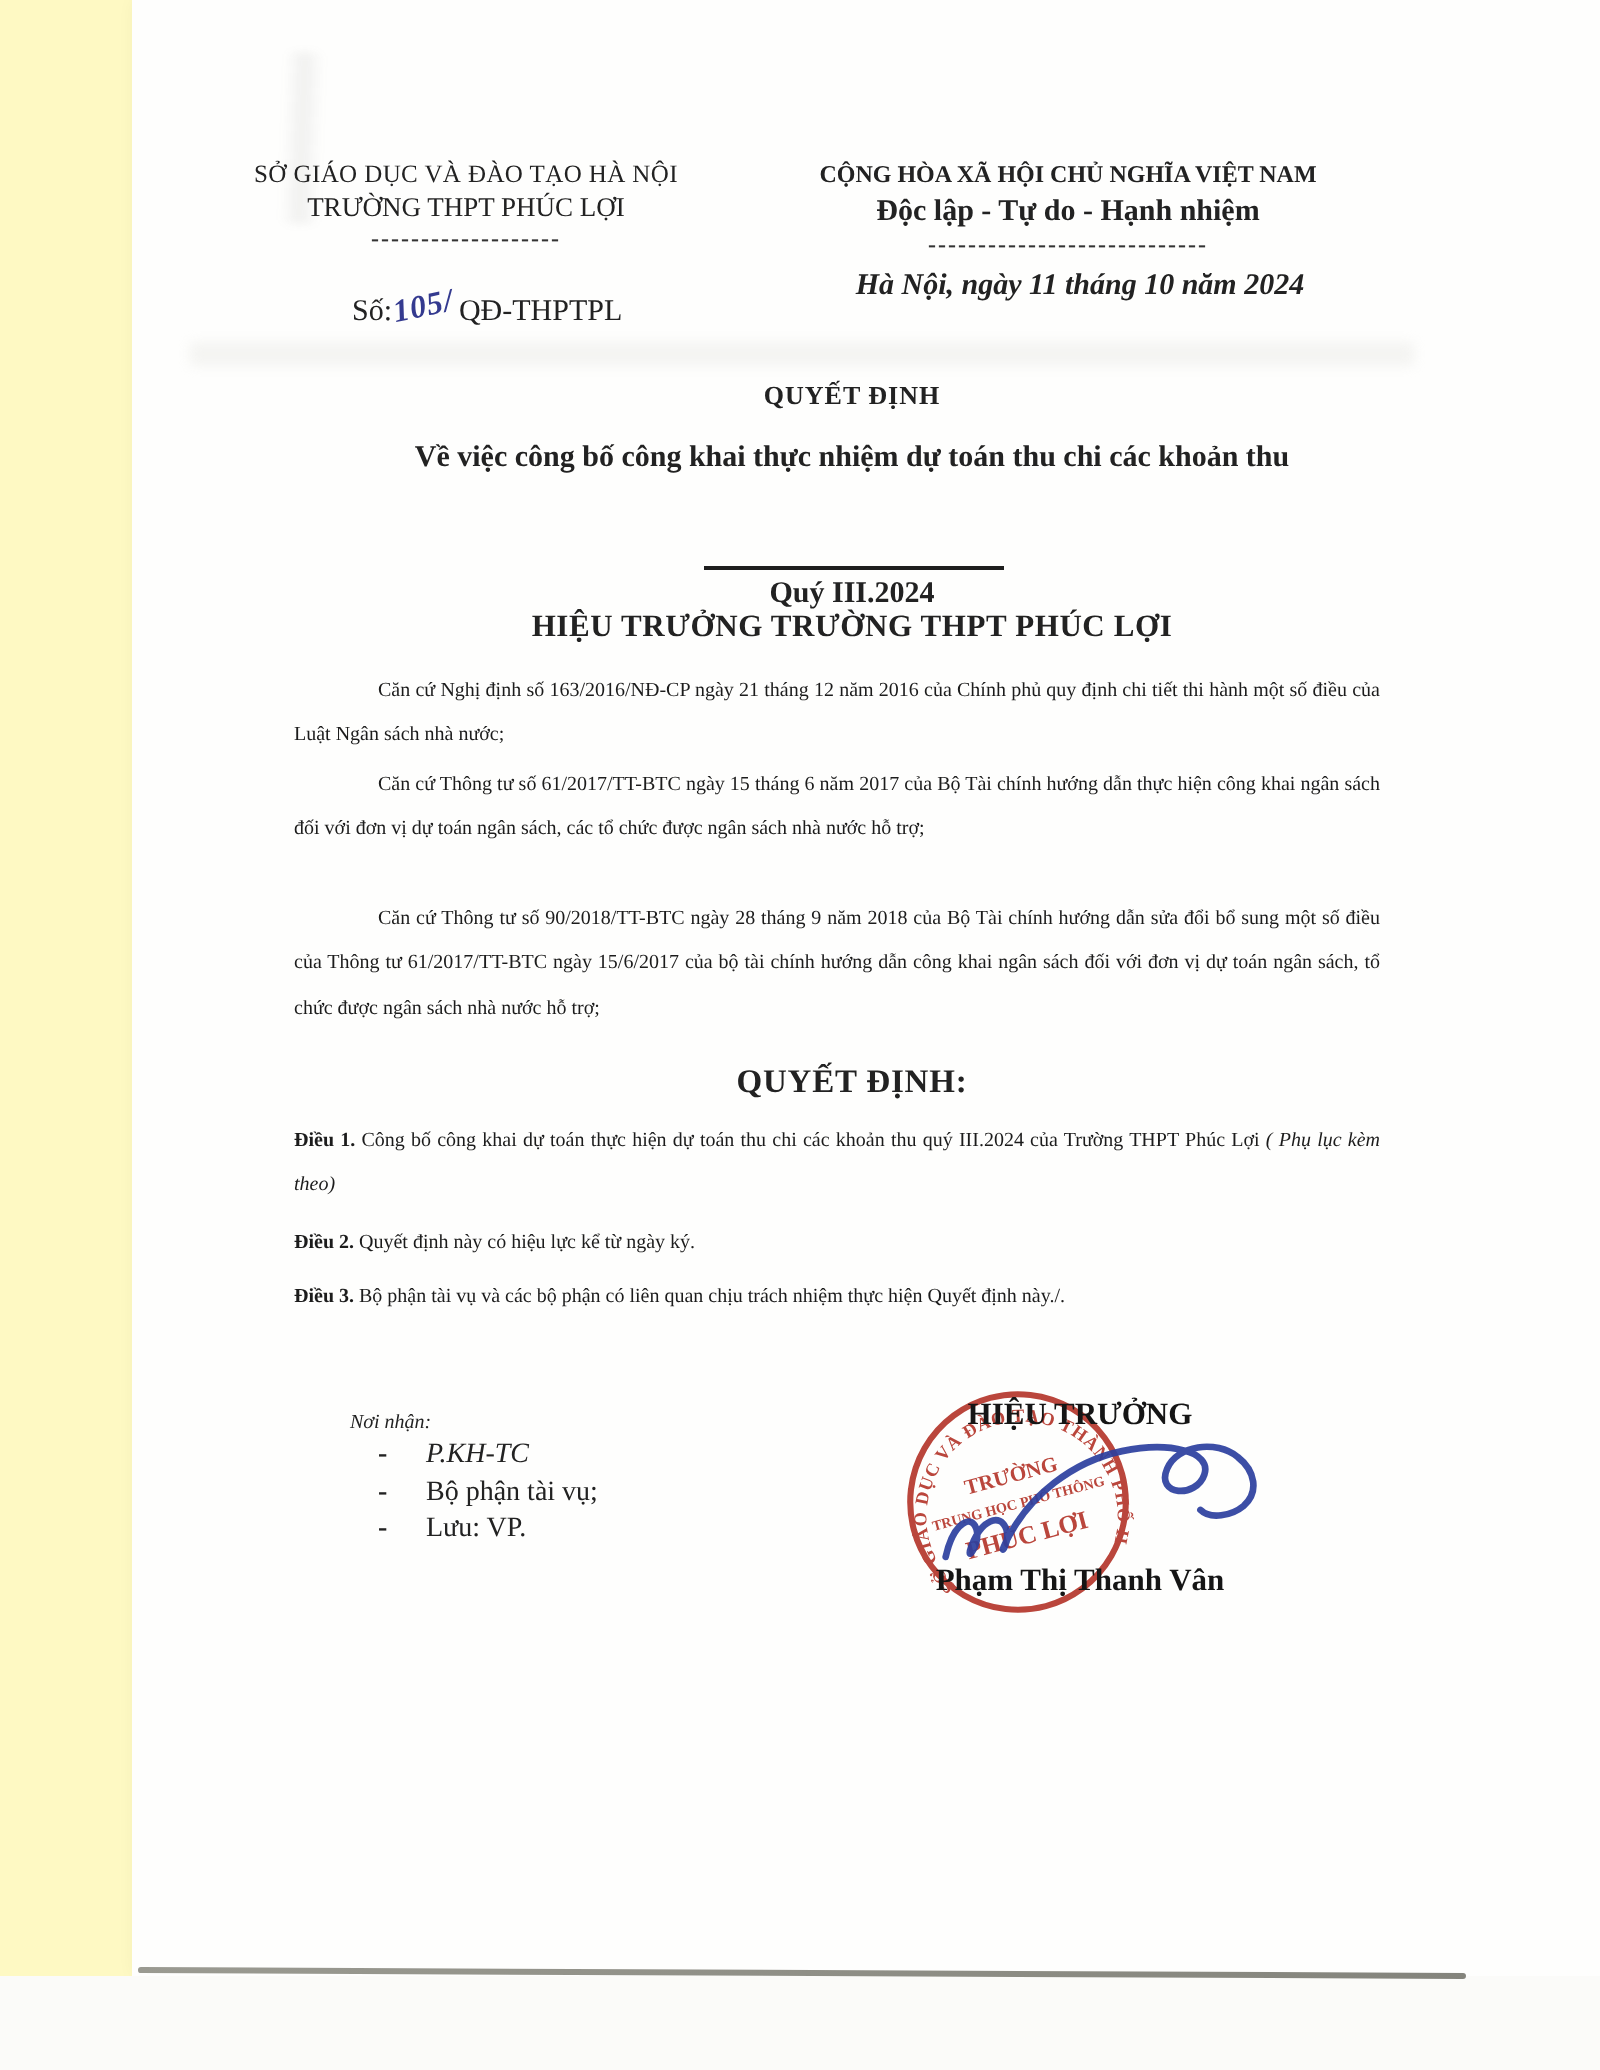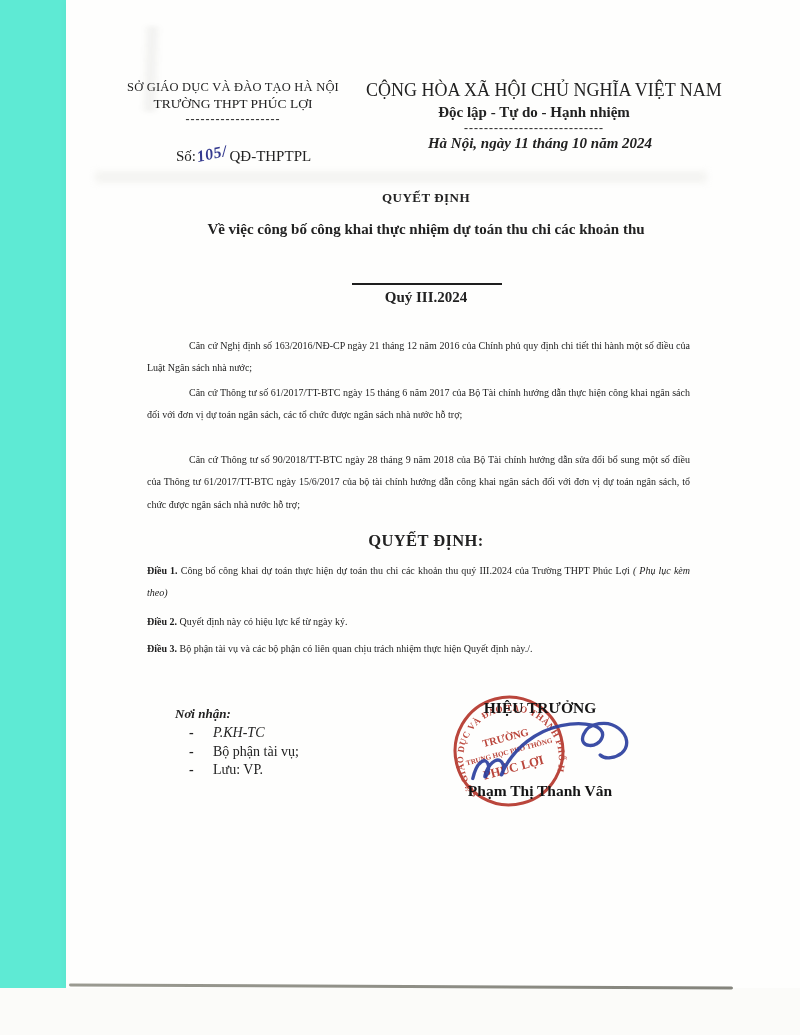--- a/index.html
+++ b/index.html
@@ -1,56 +1,56 @@
 <!DOCTYPE html>
 <html style="--stamp-red: #b5372c; --sig-blue: #2b3f9e; --ink-blue: #343a8f;"><head>
 <meta charset="utf-8">
 <style>
   html,body{margin:0;padding:0;}
   .canvas{
     position:relative;width:800px;height:1035px;overflow:hidden;
-    background:#5eead4;
+    background:#fef9c3;
     font-family:"Liberation Serif","DejaVu Serif",serif;
     color:#222;
   }
   .paper{position:absolute;left:66px;top:0;width:734px;height:988px;background:#fefefd;box-shadow:0 0 8px rgba(0,0,0,.04);}
   .paper-edge{position:absolute;left:69px;top:985px;width:664px;height:3px;border-radius:2px;
     background:linear-gradient(to right,#9a9a91,#84847c);transform:rotate(.25deg);}
   .below-edge{position:absolute;left:0;top:988px;width:800px;height:47px;background:#fbfbf9;}
   .crease{position:absolute;left:141px;top:26px;width:20px;height:86px;opacity:.55;filter:blur(2px);
     background:linear-gradient(to right,rgba(0,0,0,0),rgba(120,120,115,.18),rgba(0,0,0,0));transform:rotate(2deg);}
   .smudge{position:absolute;left:95px;top:171px;width:612px;height:12px;background:#e9e9e5;opacity:.45;filter:blur(3px);}
   .abs{position:absolute;}
   .c{text-align:center;}
   .b{font-weight:bold;}
   .i{font-style:italic;}
   .hdr-left{left:124px;top:80px;width:218px;}
   .hdr-left .l1{font-size:12.5px;letter-spacing:.2px;white-space:nowrap;}
   .hdr-left .l2{font-size:13.5px;font-weight:normal;margin-top:1px;}
   .divider{font-weight:bold;font-size:12px;line-height:9px;letter-spacing:1px;margin-top:3px;color:#333;}
   .hdr-right{left:366px;top:80px;width:336px;}
-  .hdr-right .l1{font-size:18px;font-weight:normal;white-space:nowrap;}
+  .hdr-right .l1{font-size:12px;font-weight:bold;white-space:nowrap;}
   .hdr-right .l2{font-size:15px;font-weight:bold;margin-top:3px;}
   .so-line{left:176px;top:147px;font-size:15px;white-space:nowrap;}
   .handnum{display:inline-block;color:var(--ink-blue,#343a8f);font-style:italic;font-weight:bold;
     font-size:16px;transform:rotate(-12deg) translateY(-2px);letter-spacing:.5px;margin:0 2px 0 1px;}
   .date-line{left:408px;top:135px;width:264px;font-size:15px;font-weight:bold;font-style:italic;text-align:center;white-space:nowrap;}
   .titleblock{left:130px;width:592px;}
   .doc-title{top:190px;font-size:13px;letter-spacing:.5px;}
   .doc-sub{top:221px;font-size:15px;}
   .doc-period{top:253px;font-size:15px;margin-top:36px;}
   .rule{left:352px;top:283px;width:150px;height:2px;background:#1e1e1e;}
   .authority{top:305px;font-size:15.5px;letter-spacing:.3px;}
   .body-par{left:147px;width:543px;font-size:10px;line-height:22.4px;text-align:justify;color:#1c1c1c;}
   .indent{text-indent:42px;}
   .r1{top:335px;} .r2{top:382px;} .r3{top:449px;}
   .decision-h{top:531px;font-size:16.5px;letter-spacing:.4px;}
   .a1{top:560px;} .a2{top:611px;} .a3{top:638px;}
   .recipients{left:175px;top:706px;font-size:14px;}
-  .recipients .lbl{font-weight:bold;font-style:italic;font-size:13px;}
+  .recipients .lbl{font-weight:normal;font-style:italic;font-size:10px;}
   .recipients .item{margin-top:3px;line-height:15.5px;}
   .recipients .dash{display:inline-block;width:24px;padding-left:14px;font-weight:bold;}
   .sig-title{left:452px;top:699px;width:176px;font-size:15.5px;z-index:3;color:#151515;}
   .sig-name{left:442px;top:782px;width:196px;font-size:15.5px;z-index:3;color:#151515;}
   .stamp-wrap{left:448px;top:690px;width:122px;height:122px;z-index:2;opacity:.92;transform:rotate(-15deg);color:var(--stamp-red,#b5372c);}
   .signature-wrap{left:458px;top:704px;width:208px;height:98px;z-index:4;color:var(--sig-blue,#2b3f9e);}
   svg{display:block;width:100%;height:100%;}
 </style>
 </head>
 <body>
@@ -76,20 +76,21 @@
 
   <div class="abs so-line">
     <span>Số:</span><span class="handnum">105/</span><span>QĐ-THPTPL</span>
   </div>
   <div class="abs date-line">Hà Nội, ngày 11  tháng 10 năm 2024</div>
 
   <div class="abs titleblock doc-title c b">QUYẾT ĐỊNH</div>
   <div class="abs titleblock doc-sub c b">Về việc công bố công khai thực nhiệm dự toán thu chi các khoản thu</div>
   <div class="abs titleblock doc-period c b">Quý III.2024</div>
   <div class="abs rule"></div>
+  <div class="abs titleblock authority c b">HIỆU TRƯỞNG TRƯỜNG THPT PHÚC LỢI</div>
 
   <div class="abs body-par indent r1">Căn cứ Nghị định số 163/2016/NĐ-CP ngày 21 tháng 12 năm 2016 của Chính phủ quy định chi tiết thi hành một số điều của Luật Ngân sách nhà nước;</div>
   <div class="abs body-par indent r2">Căn cứ Thông tư số 61/2017/TT-BTC ngày 15 tháng 6 năm 2017 của Bộ Tài chính hướng dẫn thực hiện công khai ngân sách đối với đơn vị dự toán ngân sách, các tổ chức được ngân sách nhà nước hỗ trợ;</div>
   <div class="abs body-par indent r3">Căn cứ Thông tư số 90/2018/TT-BTC ngày 28 tháng 9 năm 2018 của Bộ Tài chính hướng dẫn sửa đổi bổ sung một số điều của Thông tư 61/2017/TT-BTC ngày 15/6/2017 của bộ tài chính hướng dẫn công khai ngân sách đối với đơn vị dự toán ngân sách, tổ chức được ngân sách nhà nước hỗ trợ;</div>
 
   <div class="abs titleblock decision-h c b">QUYẾT ĐỊNH:</div>
 
   <div class="abs body-par a1">
     <span class="b">Điều 1.</span><span> Công bố công khai dự toán thực hiện dự toán thu chi các khoản thu quý III.2024 của Trường THPT Phúc Lợi </span><span class="i">( Phụ lục kèm theo)</span>
   </div>

